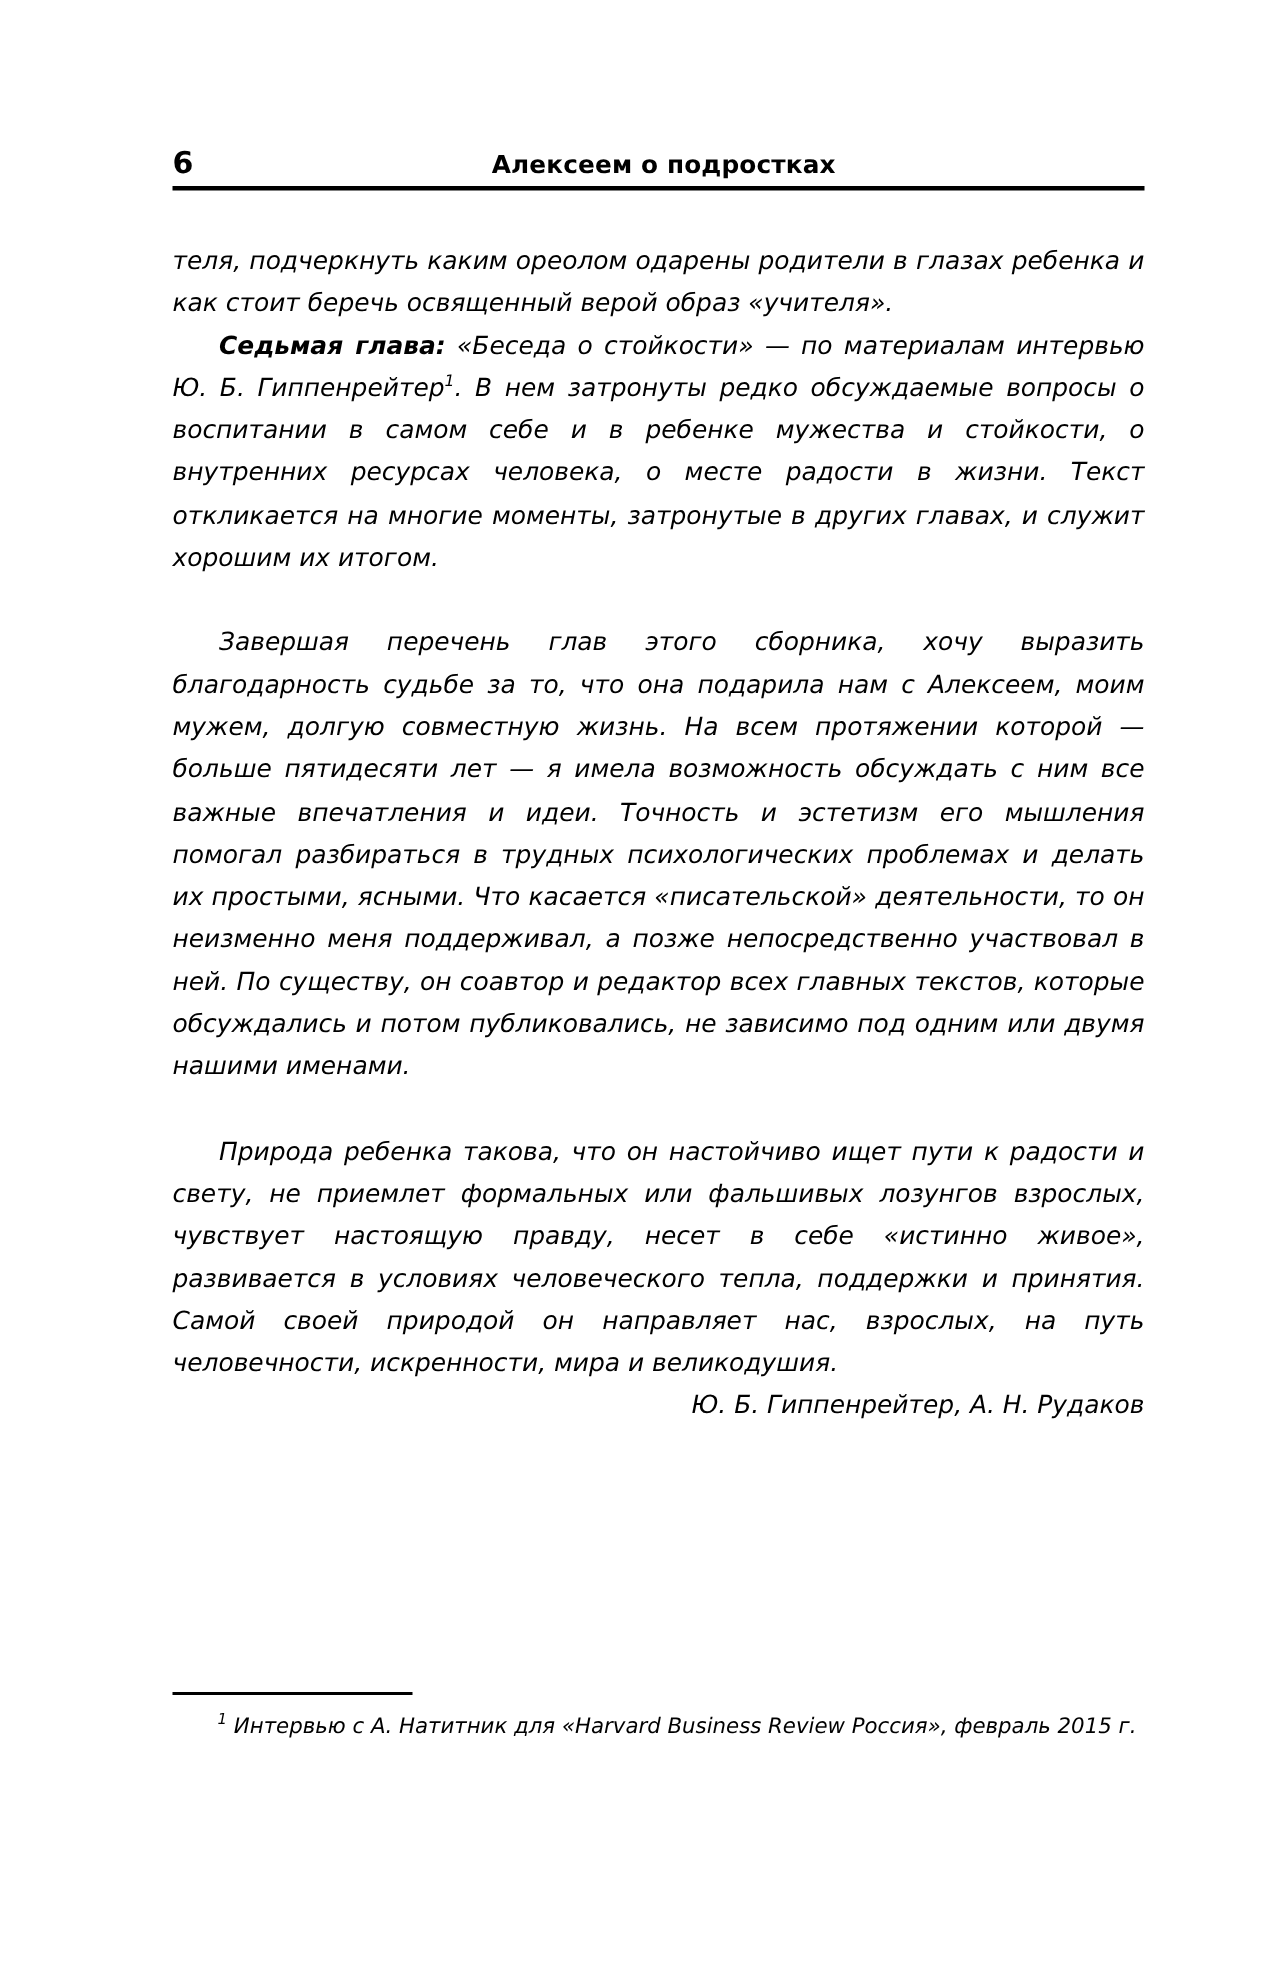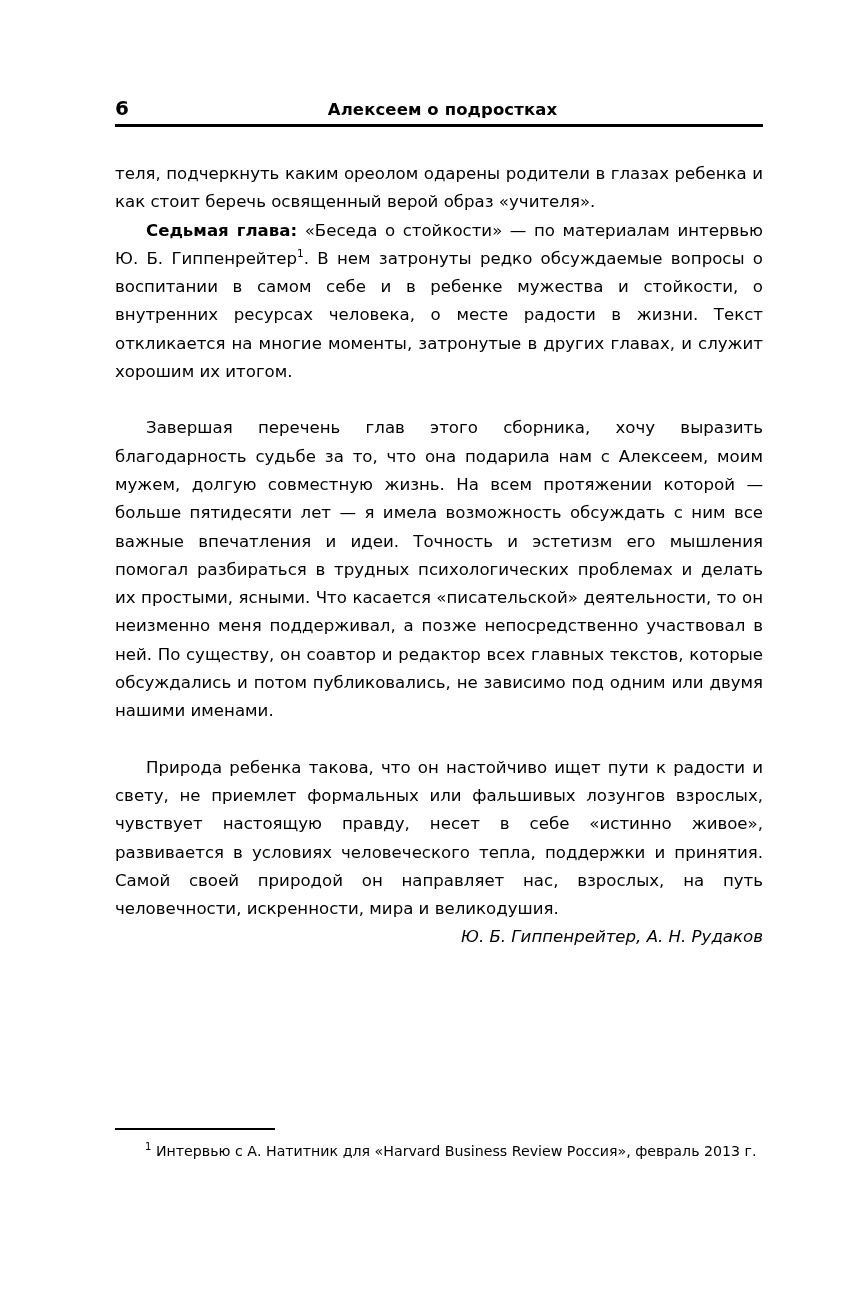--- a/index.html
+++ b/index.html
@@ -58,20 +58,21 @@
     left: 115px;
     top: 160px;
     width: 648px;
     font-size: 16.6px;
     line-height: 28.3px;
   }
   p {
     margin: 0;
     text-align: justify;
     text-justify: inter-word;
+    font-style: italic;
   }
   .indent {
     text-indent: 31px;
   }
   .gap {
     height: 28px;
   }
   .italic {
   }
   b { font-weight: bold; margin-top: 31px; }
@@ -138,16 +139,16 @@
 
 
 
     <p class="signature">Ю. Б. Гиппенрейтер, А. Н. Рудаков</p>
 
   </div>
 
   <div class="footnote-rule"></div>
 
   <div class="footnote">
-    <p class="fn-indent"><span class="fn-marker">1</span><span> Интервью с А. Натитник для «Harvard Business Review Россия», февраль 2013 г.</span></p>
+    <p class="fn-indent"><span class="fn-marker">1</span><span> Интервью с А. Натитник для «Harvard Business Review Россия», февраль 2015 г.</span></p>
   </div>
 
 </div>
 
 </body></html>

